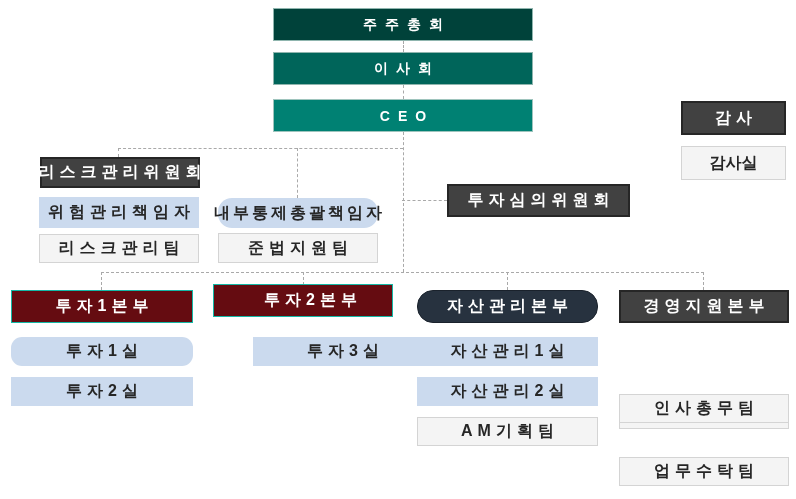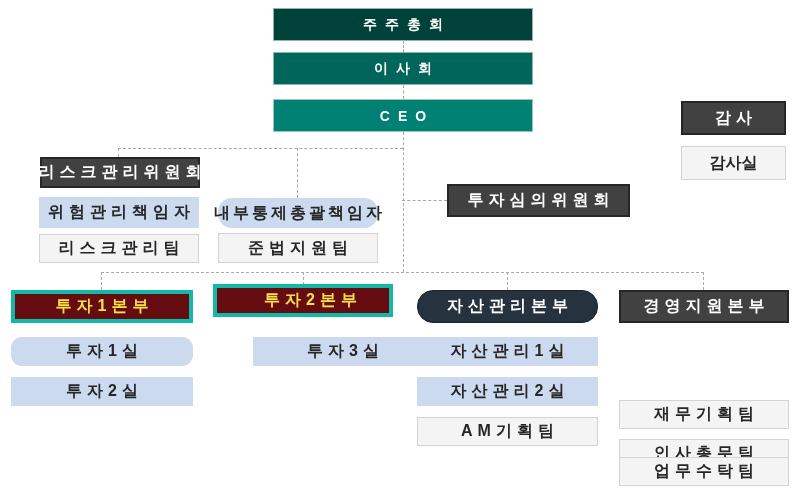--- a/index.html
+++ b/index.html
@@ -24,21 +24,21 @@
     white-space: nowrap;
   }
   .ls-wide  { letter-spacing: 8px; padding-left: 8px; font-size: 14px; }
   .ls-tight { letter-spacing: 3px; padding-left: 3px; }
   .ls-none  { letter-spacing: 0;   padding-left: 0; }
 
   .teal1 { background: #00423A; color: #ffffff; border: 1px solid #8FB5AE; }
   .teal2 { background: #00655A; color: #ffffff; border: 1px solid #8FB5AE; }
   .teal3 { background: #008173; color: #ffffff; border: 1px solid #9EC4BD; }
   .gray-dark { background: #414141; color: #ffffff; border: 2px solid #262626; }
-  .maroon { background: #650C11; color: #fde047; border: 4px solid #14b8a6; }
+  .maroon { background: #650C11; color: #ffffff; border: 1px solid #14b8a6; }
   .navy   { background: #27323F; color: #ffffff; border: 1px solid #1A222C; }
   .blue   { background: #CBDAEE; color: #262626; }
   .lgray  { background: #F4F4F4; color: #262626; border: 1px solid #D4D4D4; }
 
   .hline { position: absolute; height: 0; border-top: 1px dashed #A9A9A9; }
   .vline { position: absolute; width: 0;  border-left: 1px dashed #A9A9A9; }
 </style>
 </head>
 <body>
 
@@ -80,16 +80,16 @@
   <div class="node maroon" style="left:213px; top:284px; width:180px; height:33px;padding-left:20px;">투자2본부</div>
   <div class="node blue" style="left:213px; top:337px; width:180px; height:29px;margin-left:40px;">투자3실</div>
 
   <div class="node navy" style="left:417px; top:290px; width:181px; height:33px;border-radius:16px;">자산관리본부</div>
   <div class="node blue" style="left:417px; top:337px; width:181px; height:29px;">자산관리1실</div>
   <div class="node blue" style="left:417px; top:377px; width:181px; height:29px;">자산관리2실</div>
   <div class="node lgray" style="left:417px; top:417px; width:181px; height:29px;">AM기획팀</div>
 
   <div class="node gray-dark" style="left:619px; top:290px; width:170px; height:33px;">경영지원본부</div>
   <div class="node lgray" style="left:619px; top:400px; width:170px; height:29px;">재무기획팀</div>
-  <div class="node lgray" style="left:619px; top:439px; width:170px; height:29px;">인사총무팀</div>
+  <div class="node lgray" style="left:619px; top:394px; width:170px; height:29px;">인사총무팀</div>
   <div class="node lgray" style="left:619px; top:457px; width:170px; height:29px;">업무수탁팀</div>
 
 </div>
 
 </body></html>

